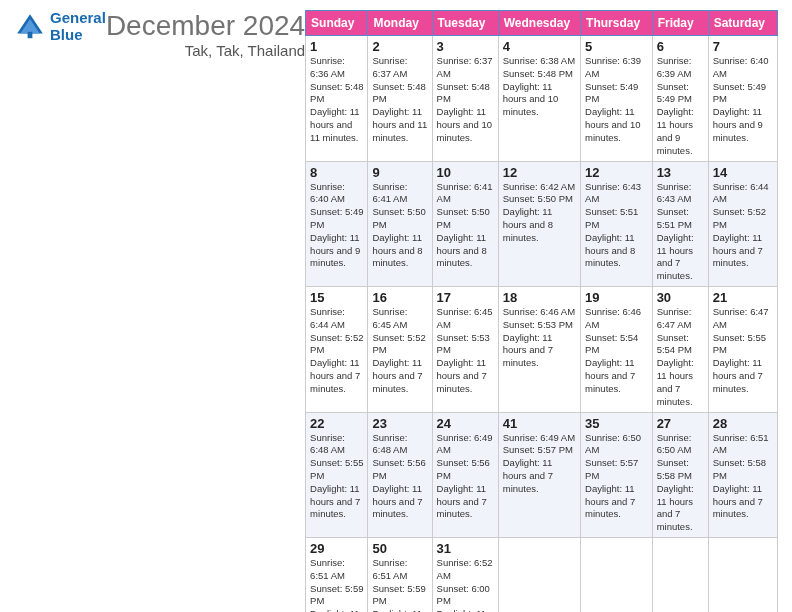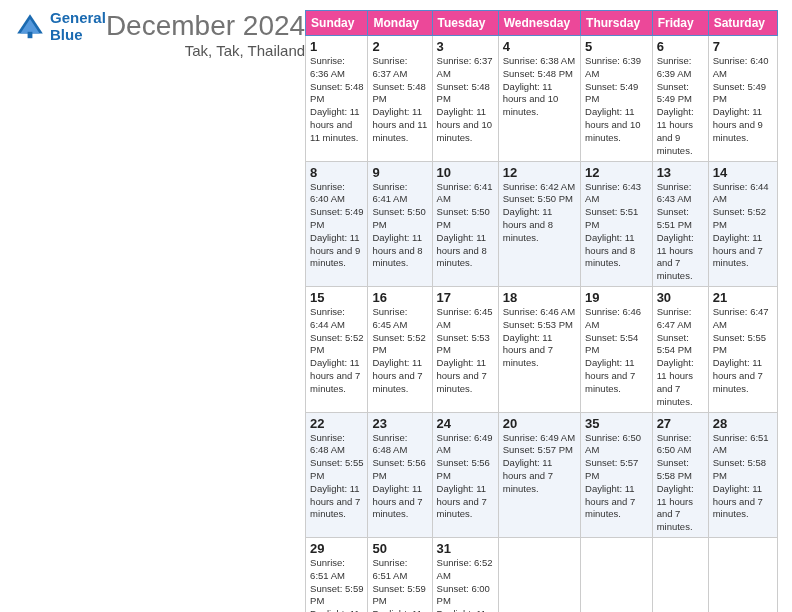--- a/index.html
+++ b/index.html
@@ -320,21 +320,21 @@
       </td>
           <td>
         <span class="day-num">24</span>
         <div class="day-detail">
           Sunrise: 6:49 AM<br>
           Sunset: 5:56 PM<br>
           Daylight: 11 hours and 7 minutes.
         </div>
       </td>
           <td>
-        <span class="day-num">20</span>
+        <span class="day-num">41</span>
         <div class="day-detail">
           Sunrise: 6:49 AM<br>
           Sunset: 5:57 PM<br>
           Daylight: 11 hours and 7 minutes.
         </div>
       </td>
           <td>
         <span class="day-num">35</span>
         <div class="day-detail">
           Sunrise: 6:50 AM<br>

